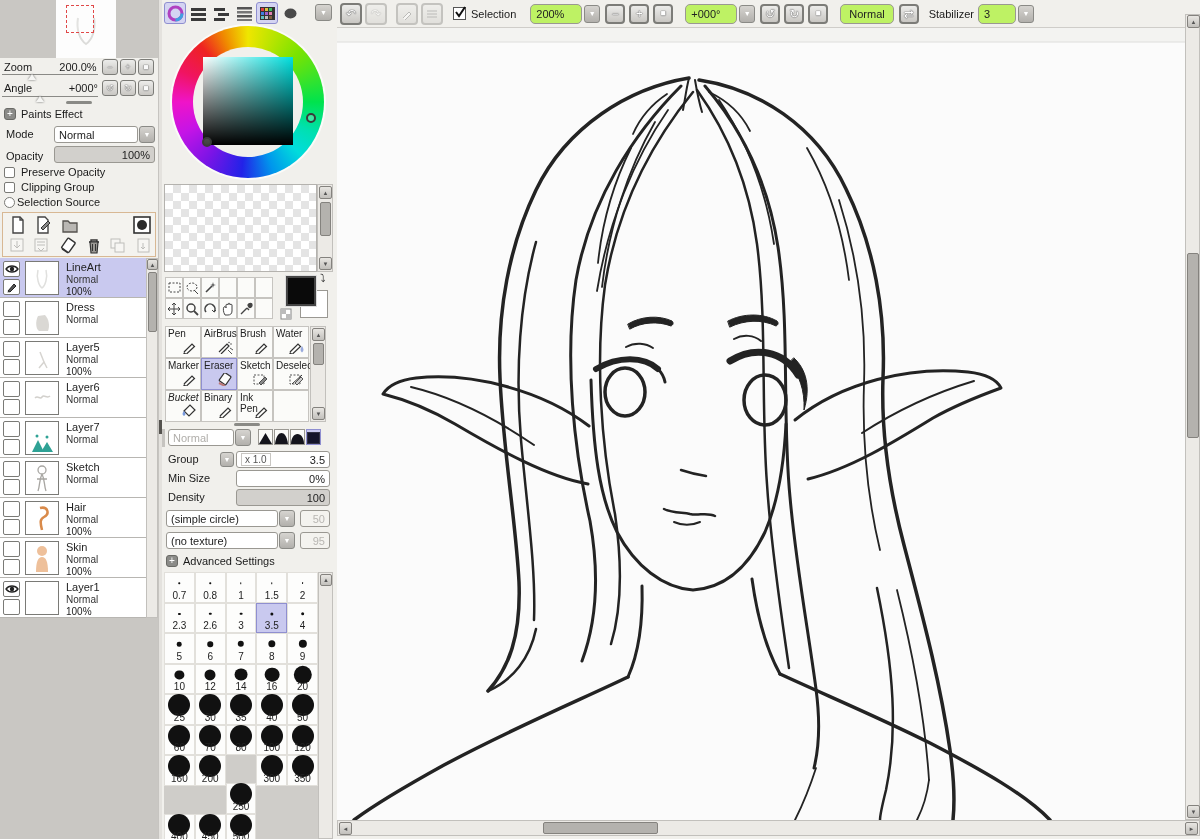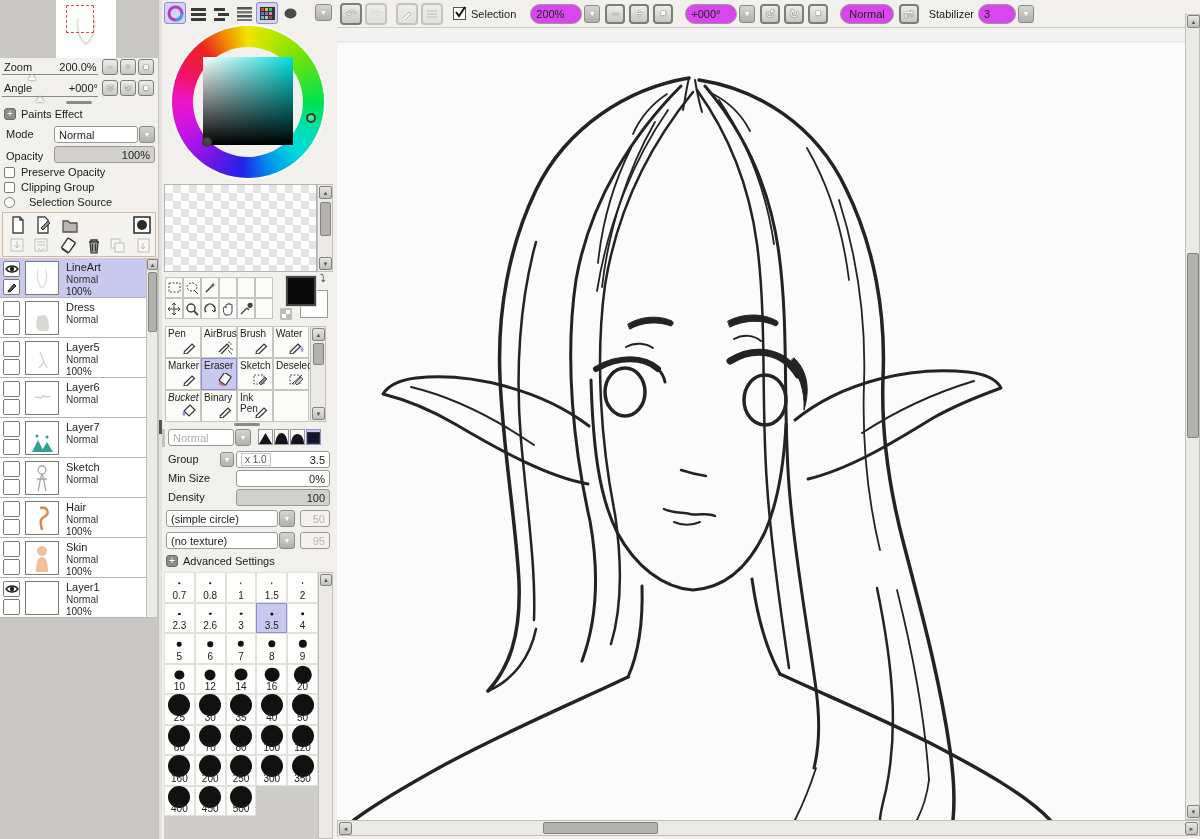--- a/index.html
+++ b/index.html
@@ -96,21 +96,21 @@
   .sizecell.sel { background:#c9c9ef; border:1px solid #8f8fd0; }
   .sizedot { position:absolute; left:50%; top:10px; transform:translate(-50%,-50%);
              background:#111; border-radius:50%; }
   .sizenum { position:absolute; left:0; right:0; bottom:1px; text-align:center; font-size:10px; }
 
   
   #main { left:337px; top:0; width:863px; height:839px; background:#f1f0ec; }
   #topbar { left:0; top:0; width:848px; height:28px; background:#f1f0ec;
             border-bottom:1px solid #cfcdc9; display:flex; align-items:center; }
   #viewport { left:0; top:28px; width:848px; height:792px; background:#fbfbfb; overflow:hidden; }
-  .tb-field { height:20px; background:#d946ef; border:1px solid #9a9892; border-radius:10px;
+  .tb-field { height:20px; background:#bef264; border:1px solid #9a9892; border-radius:5px;
               display:flex; align-items:center; padding:0 5px; }
   .tb-dd { width:16px; height:18px; margin-left:2px; }
   #vscroll { left:848px; top:14px; width:15px; height:806px; }
   #hscroll { left:0; top:820px; width:863px; height:16px; }
 </style>
 </head>
 <body>
 
 <div id="panelA" class="abs">
 
@@ -165,21 +165,21 @@
     </div>
   </div>
   <div class="abs" style="left:4px;top:166px;display:flex;align-items:center;gap:6px">
     <div class="chkbox"></div>
     <span class="lbl">Preserve Opacity</span>
   </div>
   <div class="abs" style="left:4px;top:181px;display:flex;align-items:center;gap:6px">
     <div class="chkbox"></div>
     <span class="lbl">Clipping Group</span>
   </div>
-  <div class="abs" style="left:4px;top:196px;display:flex;align-items:center;gap:14px">
+  <div class="abs" style="left:4px;top:196px;display:flex;align-items:center;gap:2px">
     <div class="chkbox radio"></div>
     <span class="lbl">Selection Source</span>
   </div>
 
   <div id="layerToolbar" class="abs" style="left:2px;top:212px;width:154px;height:45px">
     <div class="lt-ico abs" style="left:6px;top:3px">
       <svg width="18" height="18">
           <path d="M4 1 L11 1 L14 4 L14 17 L4 17 Z" fill="#fff" stroke="#444" stroke-width="1.4"></path>
           <path d="M11 1 L11 4 L14 4" fill="none" stroke="#444" stroke-width="1.4"></path>
         </svg>
@@ -789,21 +789,21 @@
         <div class="sizenum">120</div>
       </div>
       <div class="sizecell" style="height: 30.5px;">
         <div class="sizedot" style="width: 22px; height: 22px;"></div>
         <div class="sizenum">160</div>
       </div>
       <div class="sizecell" style="height: 30.5px;">
         <div class="sizedot" style="width: 22px; height: 22px;"></div>
         <div class="sizenum">200</div>
       </div>
-      <div class="sizecell" style="height: 30.5px;">
+      <div class="sizecell" style="height: 30.5px; margin-top: 28px;">
         <div class="sizedot" style="width: 22px; height: 22px;"></div>
         <div class="sizenum">250</div>
       </div>
       <div class="sizecell" style="height: 30.5px;">
         <div class="sizedot" style="width: 22px; height: 22px;"></div>
         <div class="sizenum">300</div>
       </div>
       <div class="sizecell" style="height: 30.5px;">
         <div class="sizedot" style="width: 22px; height: 22px;"></div>
         <div class="sizenum">350</div>

